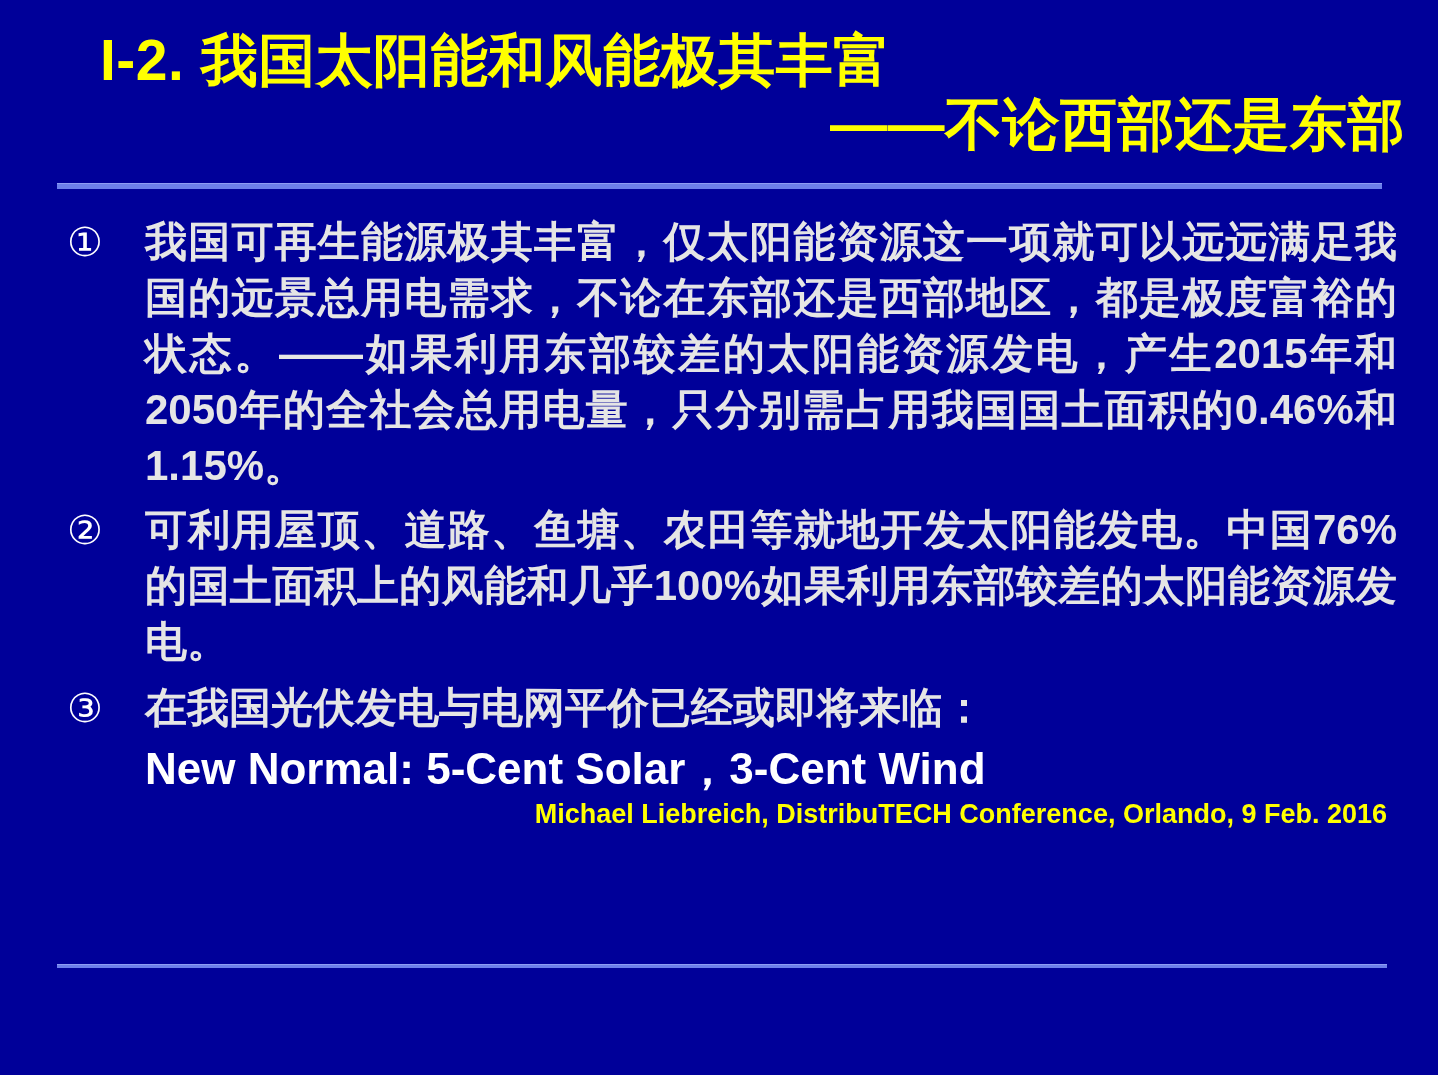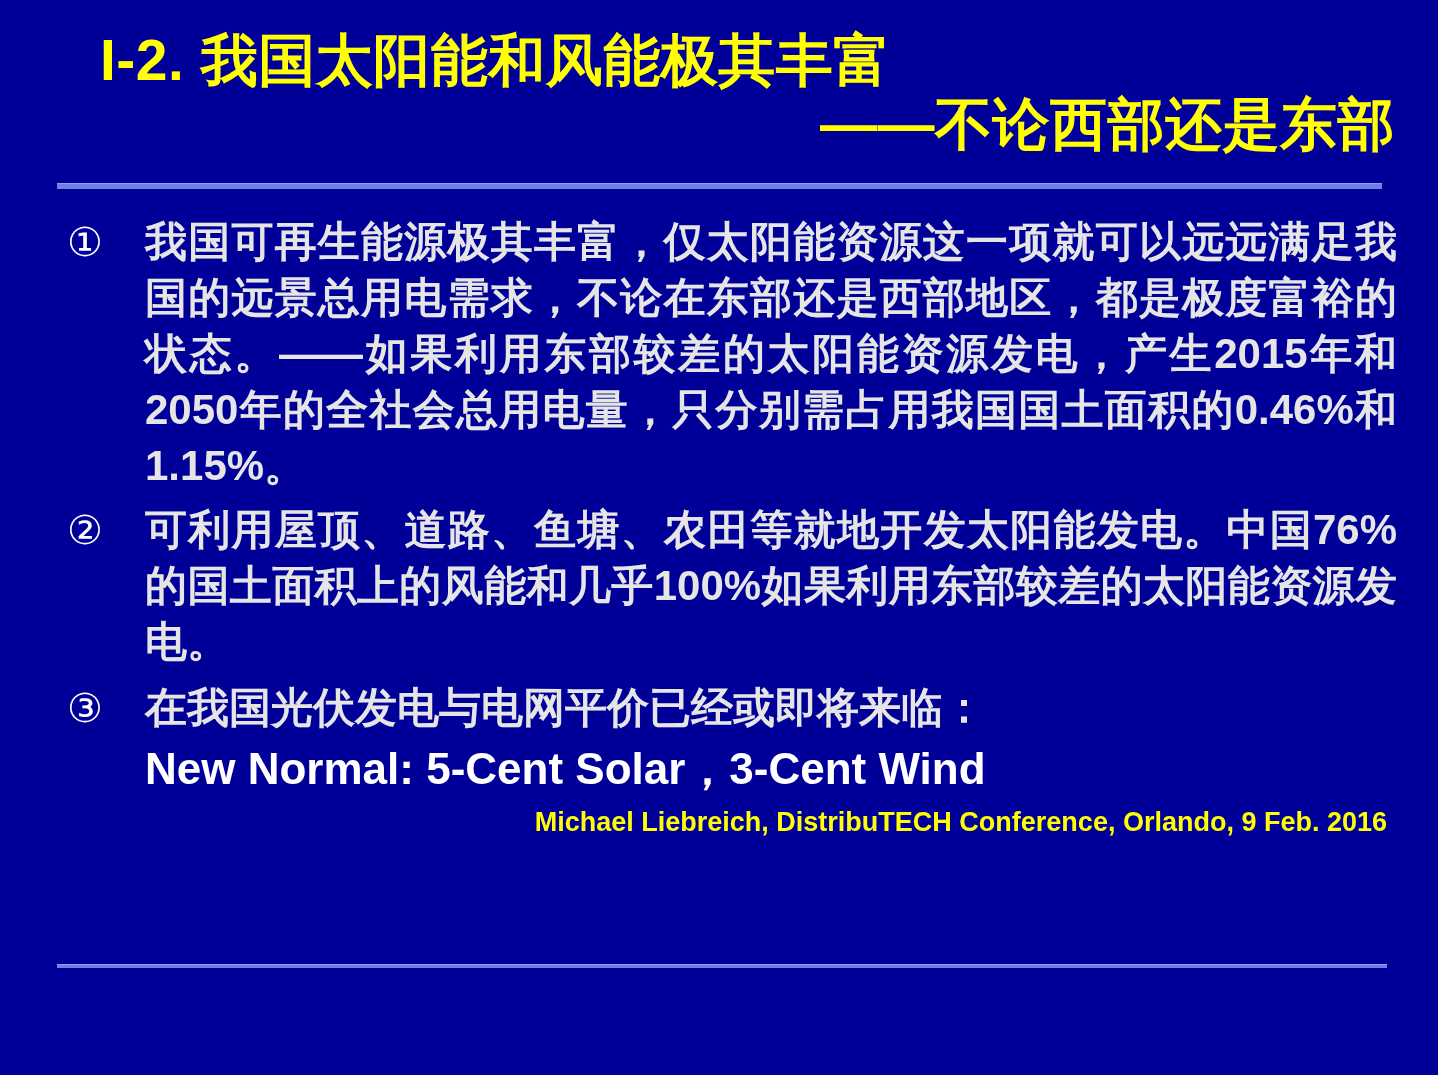--- a/index.html
+++ b/index.html
@@ -34,21 +34,21 @@
     font-size: 57px;
     line-height: 1.08;
     letter-spacing: 0.5px;
     white-space: nowrap;
   }
   .title-line-1 {
     padding-left: 100px;
     text-align: left;
   }
   .title-line-2 {
-    padding-right: 43px;
+    padding-right: 33px;
     text-align: right;
     margin-top: 2px;
   }
 
   
   .rule {
     position: absolute;
     background: #6C7FEA;
   }
   .rule-top {
@@ -107,21 +107,21 @@
   .headline {
     padding-left: 88px;
     color: #FFFFFF;
     font-weight: bold;
     font-size: 44px;
     line-height: 54px;
     white-space: nowrap;
   }
   
   .citation {
-    margin-top: 8px;
+    margin-top: 0;
     padding-left: 88px;
     color: #FFFF00;
     font-weight: bold;
     font-size: 27px;
     line-height: 36px;
     text-align: right;
     padding-right: 10px;
     white-space: nowrap;
   }
 </style>

